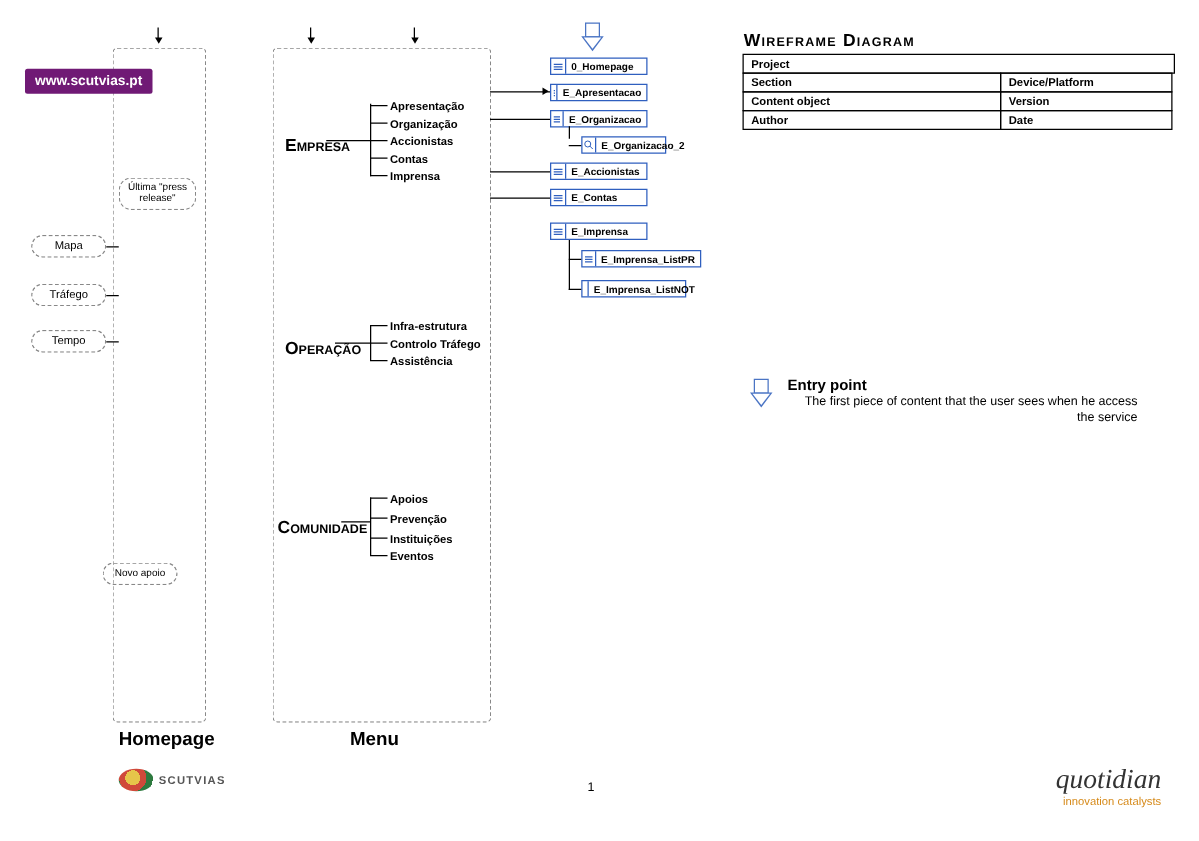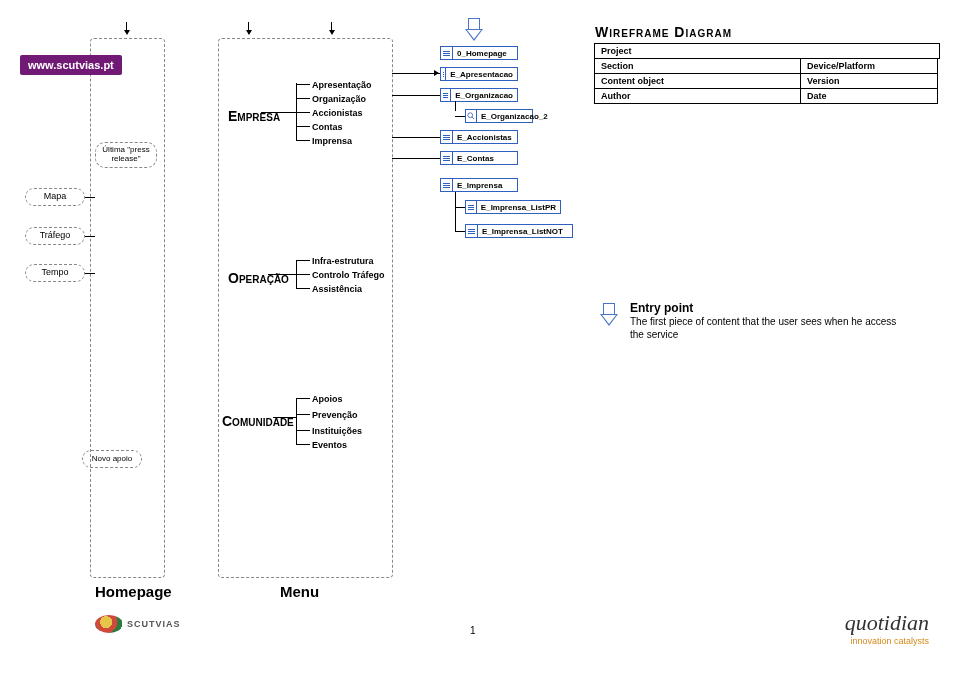--- a/index.html
+++ b/index.html
@@ -97,21 +97,21 @@
     font-size: 9px; font-weight: bold;
     margin-left: -1px; margin-top: -1px;
     height: 16px;
   }
   .panel .row.single .cell { flex: 1; }
   .panel .row.double .cell:first-child { flex: 0 0 60%; }
   .panel .row.double .cell:last-child { flex: 0 0 40%; }
 
   .entry-text { position: absolute; left: 630px; top: 301px; width: 280px; }
   .entry-text .title { font-weight: bold; font-size: 12px; }
-  .entry-text .body { font-size: 10px; line-height: 1.3; }
+  .entry-text .body { font-size: 10px; line-height: 1.3; text-align: right; }
 
   .footer-label {
     position: absolute; font-weight: bold; font-size: 15px;
   }
   .pagenum {
     position: absolute; left: 470px; top: 625px; font-size: 10px;
   }
   .logo-left {
     position: absolute; left: 95px; top: 615px;
     display: flex; align-items: center; gap: 4px;
@@ -289,21 +289,21 @@
     <span class="txt">E_Imprensa</span>
   </div>
   <div class="bluebox" style="left:465px; top:200px; width:96px;">
     <span class="icon">
         <span></span>
         <span></span>
         <span></span>
       </span>
     <span class="txt">E_Imprensa_ListPR</span>
   </div>
-  <div class="bluebox" style="left:465px; top:224px; width:108px;">
+  <div class="bluebox" style="left:465px; top:224px; width:84px;">
     <span class="icon">
         <span></span>
         <span></span>
         <span></span>
       </span>
     <span class="txt">E_Imprensa_ListNOT</span>
   </div>
 
   <div class="stub-h" style="left:392px; top:73px; width:48px;"></div>
   <div class="ahead" style="left:434px; top:70px; transform: rotate(180deg);"></div>

